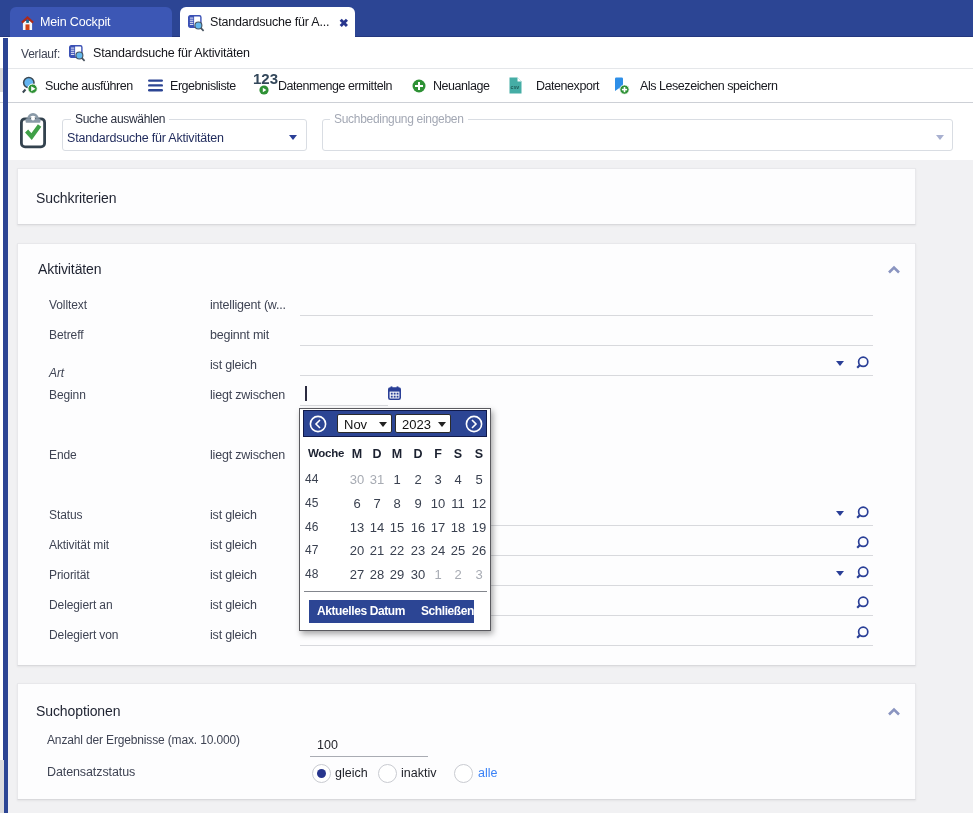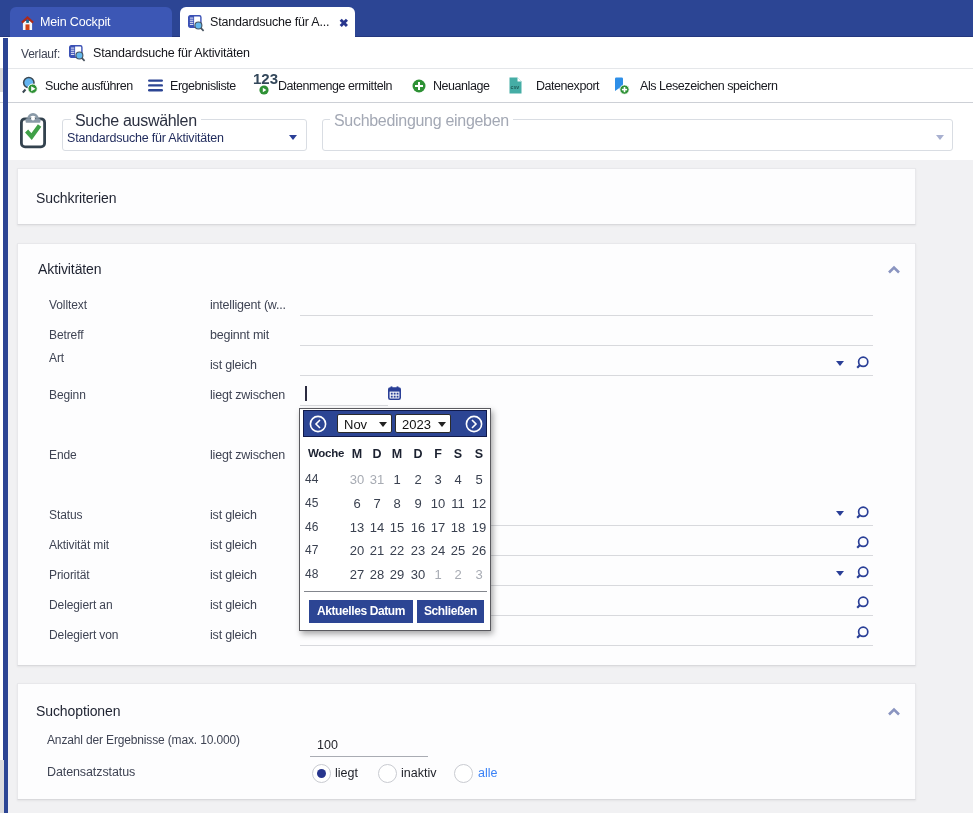--- a/index.html
+++ b/index.html
@@ -15,21 +15,21 @@
 #tab2 .lbl { position:absolute; left:30px; top:8px; font-size:12.5px; letter-spacing:-0.2px; color:#15161b; }
 #tab2 .x { position:absolute; left:159px; top:9px; font-size:11.5px; font-weight:bold; color:#27358D; }
 
 #verlauf { left:0; top:38px; width:973px; height:31px; background:#fff; border-bottom:1px solid #E5E7EA; }
 
 #toolbar { left:0; top:69px; width:973px; height:34px; background:#fff; border-bottom:1px solid #CDD0D6; }
 .tbtxt { position:absolute; top:10px; font-size:12.5px; letter-spacing:-0.45px; color:#191A20; white-space:nowrap; }
 
 #panel { left:0; top:103px; width:973px; height:57px; background:#fff; }
 .fieldset { position:absolute; border:1px solid #D9DDE3; border-radius:3px; background:#fff; }
-.legend { position:absolute; font-size:16px; letter-spacing:-0.3px; background:#fff; padding:0 4px; white-space:nowrap; }
+.legend { position:absolute; font-size:12px; letter-spacing:-0.3px; background:#fff; padding:0 4px; white-space:nowrap; }
 
 #pagebg { left:0; top:160px; width:973px; height:653px; background:#F1F1F3; }
 #bluestrip { left:3px; top:38px; width:5px; height:775px; background:#2C4594; }
 #leftwhite { left:0; top:38px; width:3px; height:775px; background:#fff; }
 .card { position:absolute; left:17px; width:899px; background:#FDFDFE; border:1px solid #E8E8EB; border-bottom:1px solid #D9D9DC; box-shadow:0 1px 2px rgba(0,0,0,0.06); }
 .cardtitle { position:absolute; left:35px; font-size:14px; letter-spacing:-0.1px; color:#1E2230; }
 .chev { position:absolute; left:886px; width:14px; height:14px; }
 .flabel { position:absolute; left:49px; font-size:12px; letter-spacing:-0.1px; color:#3F4454; white-space:nowrap; }
 .fcond { position:absolute; left:210px; font-size:12.5px; letter-spacing:-0.2px; color:#3F4454; white-space:nowrap; }
 .uline { position:absolute; left:300px; width:573px; height:1px; background:#D8D9DD; }
@@ -177,21 +177,21 @@
 </div>
 
 <div class="flabel" style="top:298px;">Volltext</div>
 <div class="fcond" style="top:298px;">intelligent (w...</div>
 <div class="uline" style="top:315px;"></div>
 
 <div class="flabel" style="top:328px;">Betreff</div>
 <div class="fcond" style="top:328px;">beginnt mit</div>
 <div class="uline" style="top:345px;"></div>
 
-<div class="flabel" style="top:351px;">Art</div>
+<div class="flabel" style="top:366px;font-style:italic;">Art</div>
 <div class="fcond" style="top:358px;">ist gleich</div>
 <div class="uline" style="top:375px;"></div>
 <div class="caret" style="left:836px;top:361px;"></div>
 <svg class="mag" style="left:855px;top:356px;" viewBox="0 0 14 14">
   <circle cx="8.2" cy="5.8" r="4.6" fill="none" stroke="#2A3F97" stroke-width="1.7"></circle>
   <line x1="4.7" y1="9.3" x2="2.2" y2="11.8" stroke="#2A3F97" stroke-width="2.2"></line>
 </svg>
 
 <div class="flabel" style="top:388px;">Beginn</div>
 <div class="fcond" style="top:388px;">liegt zwischen</div>
@@ -261,21 +261,21 @@
   <div class="cardtitle" style="left:18px;top:19px;">Suchoptionen</div>
   <svg class="chev" style="left:869px;top:21px;" viewBox="0 0 14 14">
     <path d="M2 9.5 L7 4.5 L12 9.5" fill="none" stroke="#8A94C0" stroke-width="2.6"></path>
   </svg>
 </div>
 <div class="txt" style="left:47px;top:733px;font-size:12px;letter-spacing:-0.15px;color:#3F4454;">Anzahl der Ergebnisse (max. 10.000)</div>
 <div class="txt" style="left:317px;top:738px;font-size:12.5px;color:#24252B;">100</div>
 <div class="abs" style="left:310px;top:756px;width:118px;height:1px;background:#A9ACB3;"></div>
 <div class="txt" style="left:47px;top:765px;font-size:12.5px;letter-spacing:-0.1px;color:#3F4454;">Datensatzstatus</div>
 <div class="radio sel" style="left:312px;top:764px;"></div>
-<div class="txt" style="left:335px;top:766px;font-size:12.5px;color:#1C1E26;">liegt</div>
+<div class="txt" style="left:335px;top:766px;font-size:12.5px;color:#1C1E26;">gleich</div>
 <div class="radio" style="left:378px;top:764px;"></div>
 <div class="txt" style="left:401px;top:766px;font-size:12.5px;color:#1C1E26;">inaktiv</div>
 <div class="radio" style="left:454px;top:764px;"></div>
 <div class="txt" style="left:478px;top:766px;font-size:12.5px;color:#3b82f6;">alle</div>
 
 <div id="popup">
   <div id="calhead">
     <svg style="position:absolute;left:5px;top:4px" width="18" height="18" viewBox="0 0 18 18">
       <circle cx="9" cy="9" r="7.6" fill="none" stroke="#fff" stroke-width="1.6"></circle>
       <path d="M11 5 L7 9 L11 13" fill="none" stroke="#fff" stroke-width="1.6"></path>
@@ -342,14 +342,14 @@
   <div class="day" style="left:47px;top:158px;">27</div>
   <div class="day" style="left:67px;top:158px;">28</div>
   <div class="day" style="left:87px;top:158px;">29</div>
   <div class="day" style="left:108px;top:158px;">30</div>
   <div class="day o" style="left:128px;top:158px;">1</div>
   <div class="day o" style="left:148px;top:158px;">2</div>
   <div class="day o" style="left:169px;top:158px;">3</div>
 
   <div style="position:absolute;left:4px;top:182px;width:183px;height:1px;background:#83868D;"></div>
   <div class="calbtn" style="left:9px;top:191px;width:104px;height:23px;line-height:23px;">Aktuelles Datum</div>
-  <div class="calbtn" style="left:117px;top:191px;width:67px;height:23px;line-height:23px;">Schließen</div>
+  <div class="calbtn" style="left:107px;top:191px;width:67px;height:23px;line-height:23px;text-align:right;">Schließen</div>
 </div>
 
 </body></html>

